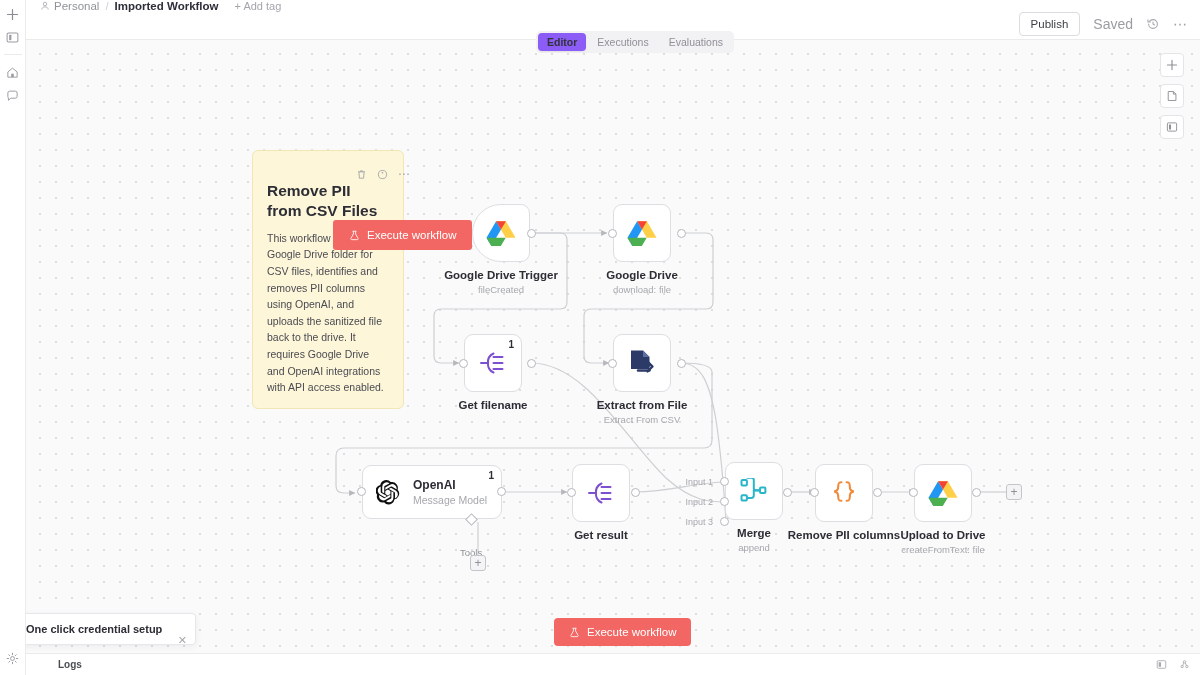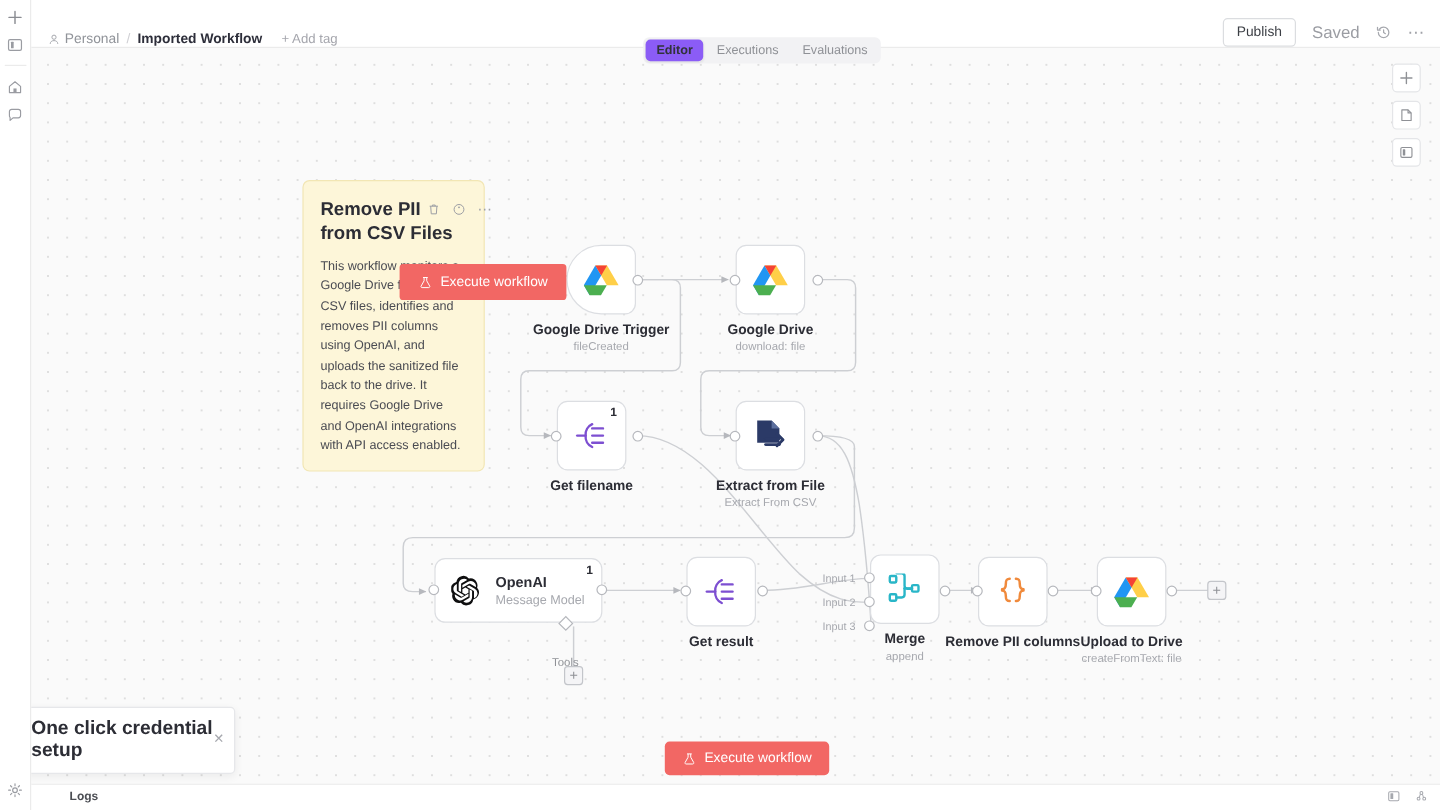--- a/index.html
+++ b/index.html
@@ -23,22 +23,23 @@
   }
   .rail-btn svg { display: block; }
   .rail-sep { width: 18px; height: 1px; background: #ebebeb; margin: 4px 0; }
   .rail-top { padding-top: 4px; display: flex; flex-direction: column; align-items: center; gap: 3px; }
   .rail-bottom { margin-top: auto; padding-bottom: 7px; }
 
   
   .header {
     position: absolute; left: 26px; top: 0; right: 0; height: 40px;
     background: #fff; border-bottom: 1px solid #ebebeb;
-    display: flex; align-items: flex-end; padding: 0 12px 0 14px;
+    display: flex; align-items: flex-start; padding: 0 12px 0 14px;
     z-index: 25;
+    flex-direction: column;
   }
   .crumbs { display: flex; align-items: center; gap: 6px; font-size: 11.5px; }
   .crumb-personal { color: #909399; display: flex; align-items: center; gap: 4px; }
   .crumb-sep { color: #d0d0d4; }
   .crumb-title { color: #2d2e3a; font-weight: bold; }
   .add-tag { color: #a5a6ad; font-size: 11px; margin-left: 10px; cursor: pointer; }
   .header-right { margin-left: auto; display: flex; align-items: center; gap: 13px; }
   .publish-btn {
     border: 1px solid #dbdde0; border-radius: 4px; background: #fff;
     padding: 5px 11px; font-size: 11.5px; color: #3c3f45; cursor: pointer;
@@ -108,21 +109,21 @@
     background: #fff; border: 1.4px solid #b6b8bd; z-index: 8; cursor: crosshair;
   }
   .port-label {
     position: absolute; font-size: 9px; color: #a6a8ae; white-space: nowrap;
     z-index: 8; text-align: right;
   }
 
   
   .sticky {
     position: absolute; background: #fdf6d9; border: 1px solid #f2e6b4;
-    border-radius: 6px; padding: 14px 14px 12px; z-index: 4; cursor: move;
+    border-radius: 6px; padding: 30px 14px 12px; z-index: 4; cursor: move;
   }
   .sticky-title { font-size: 15.5px; font-weight: bold; color: #2c2d35; line-height: 1.32; }
   .sticky-body { font-size: 10.5px; color: #4a4b52; line-height: 1.58; margin-top: 8px; }
   .sticky-tools {
     position: absolute; display: flex; align-items: center; gap: 10px;
     color: #9b9da3; z-index: 9;
   }
   .sticky-tools > * { cursor: pointer; display: flex; align-items: center; }
 
   
@@ -158,21 +159,21 @@
     border-radius: 4px; display: flex; align-items: center; justify-content: center;
     color: #8f9196; cursor: pointer;
   }
 
   
   .toast {
     position: absolute; left: 14px; bottom: 30px; width: 182px;
     background: #fff; border: 1px solid #e6e7ea; border-radius: 4px;
     padding: 9px 11px; z-index: 28; box-shadow: 0 2px 7px rgba(0,0,0,.06);
   }
-  .toast-title { font-size: 16px; font-weight: bold; color: #2c2d35; }
+  .toast-title { font-size: 11px; font-weight: bold; color: #2c2d35; }
   .toast-body { font-size: 10px; color: #83858b; line-height: 1.45; margin-top: 3px;
     width: 150px; }
   .toast-close {
     position: absolute; right: 8px; top: 21px; color: #a6a8ae; font-size: 11px;
     cursor: pointer; line-height: 1;
   }
 
   
   .logsbar {
     position: absolute; left: 26px; right: 0; bottom: 0; height: 22px;

